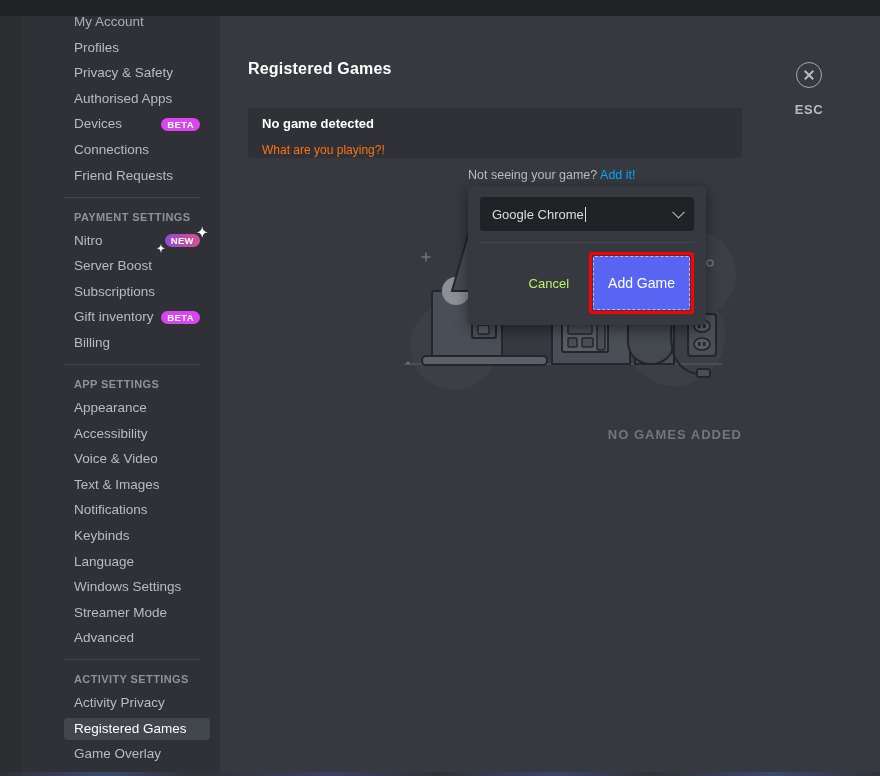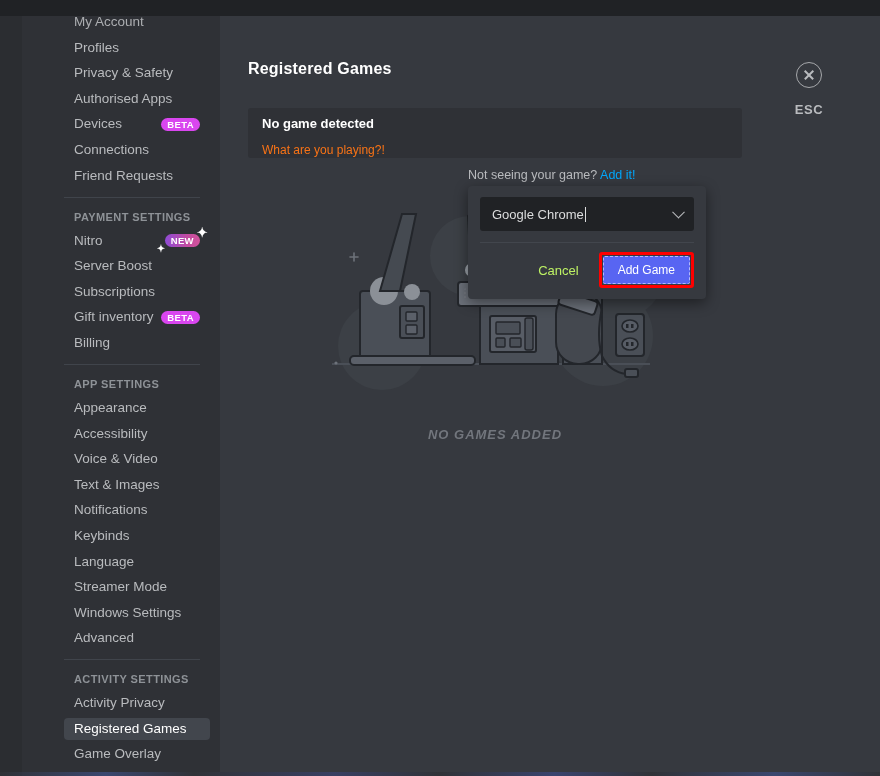--- a/index.html
+++ b/index.html
@@ -192,30 +192,30 @@
     position: relative;
     border: 3px solid #ff0000;
     border-radius: 3px;
     padding: 1px;
   }
   .btn-add {
     display: block;
     background: #5865f2;
     border: 1px dashed rgba(255,255,255,.55);
     border-radius: 2px;
-    color: #fff; font-size: 12px; font-weight: 500;
+    color: #fff; font-size: 14px; font-weight: 500;
     font-family: inherit;
-    padding: 6px 14px; cursor: pointer;
+    padding: 18px 14px; cursor: pointer;
     white-space: nowrap;
   }
 
   
   .empty-wrap {
     position: absolute; left: 28px; top: 180px;
-    width: 494px; text-align: center; font-style: italic;
+    width: 494px; text-align: right;
   }
   .empty-caption {
     margin-top: 12px;
     color: #72767d; font-size: 13px;
     font-weight: 600; letter-spacing: 1px;
   }
 </style>
 </head>
 <body>
 
@@ -285,24 +285,24 @@
         <div class="nav-item">
           <span class="lbl">Notifications</span>
         </div>
         <div class="nav-item">
           <span class="lbl">Keybinds</span>
         </div>
         <div class="nav-item">
           <span class="lbl">Language</span>
         </div>
         <div class="nav-item">
+          <span class="lbl">Windows Settings</span>
+        </div>
+        <div class="nav-item">
           <span class="lbl">Streamer Mode</span>
-        </div>
-        <div class="nav-item">
-          <span class="lbl">Windows Settings</span>
         </div>
         <div class="nav-item">
           <span class="lbl">Advanced</span>
         </div>
         <div class="nav-sep"></div>
         <div class="nav-header">ACTIVITY SETTINGS</div>
         <div class="nav-item">
           <span class="lbl">Activity Privacy</span>
         </div>
         <div class="nav-item active">

